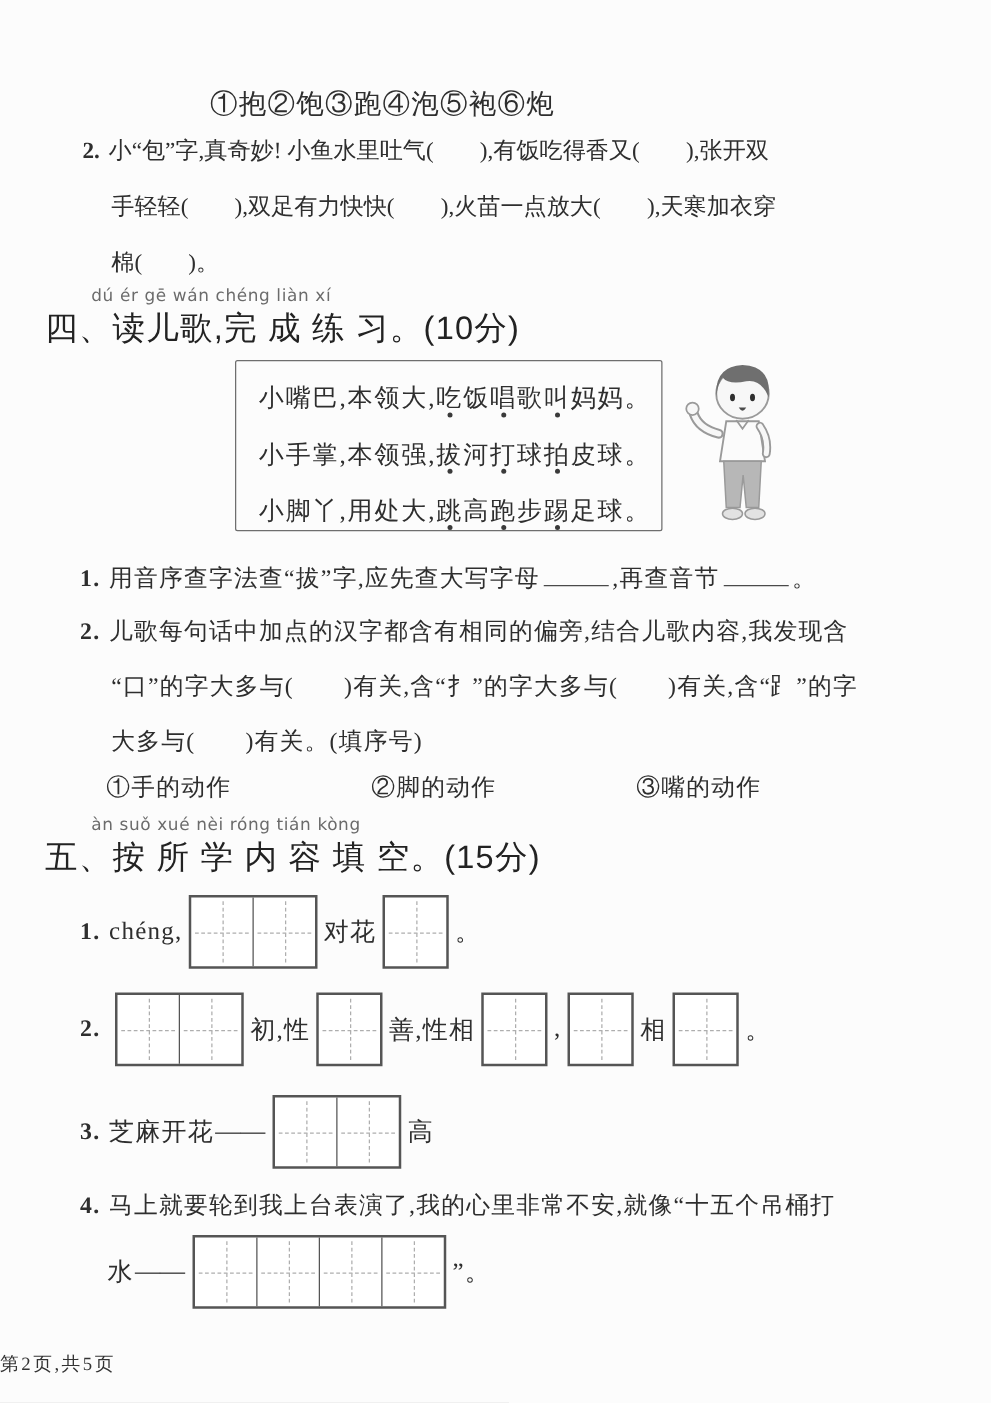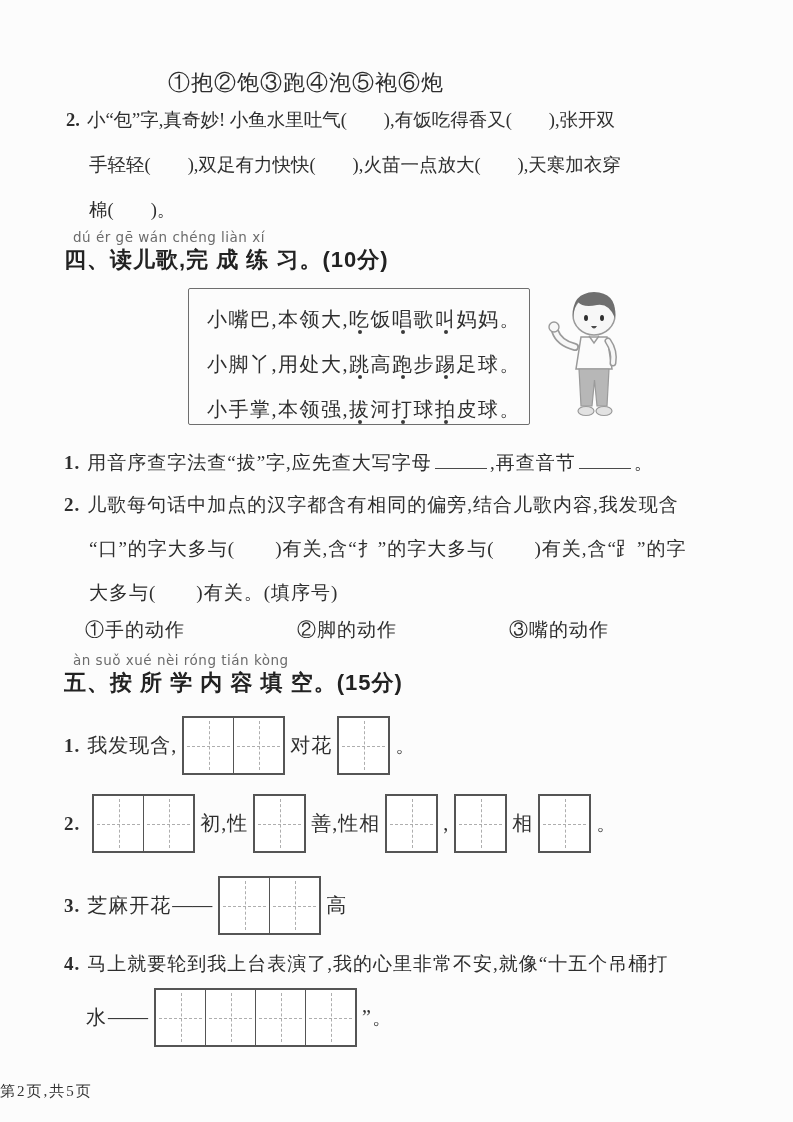--- a/index.html
+++ b/index.html
@@ -11,21 +11,21 @@
   .abs{position:absolute;}
   .textline{font-size:19px;letter-spacing:1px;white-space:nowrap;}
   .tight{font-size:18.5px;letter-spacing:0;}
   .qnum{font-weight:700;margin-right:7px;}
   .pinyin{
     font-family:"DejaVu Sans","Liberation Sans",sans-serif;
     font-size:13.5px;color:#6b6b6b;letter-spacing:.5px;white-space:nowrap;
   }
   .sec-title{
     font-family:"Liberation Sans","DejaVu Sans",sans-serif;
-    font-weight:700;font-size:22px;letter-spacing:1px;white-space:nowrap;color:#222;margin-left:28px;
+    font-weight:400;font-size:26px;letter-spacing:1px;white-space:nowrap;color:#222;
   }
   .opts{display:flex;font-size:22px;letter-spacing:1px;}
   .rhyme-box{
     border:1.6px solid #6e6e6e;border-radius:2px;box-sizing:border-box;
     width:342px;height:137px;padding:8px 30px 0 18px;
     font-size:20px;line-height:45px;letter-spacing:1.5px;white-space:nowrap;
   }
   .rhyme-line{white-space:nowrap;}
   .dotted{position:relative;}
   .dotted::after{
@@ -94,24 +94,24 @@
   <div class="abs textline tight p-qbao3">棉(　　)。</div>
 
   <div class="abs pinyin p-s4py">dú  ér  gē  wán chéng liàn  xí</div>
   <div class="abs sec-title p-s4t">四、读儿歌,完 成 练 习。(10分)</div>
 
   <div class="abs rhyme-box p-rhyme">
     <div class="rhyme-line">
       <span>小嘴巴,本领大,</span><span class="dotted">吃</span><span>饭</span><span class="dotted">唱</span><span>歌</span><span class="dotted">叫</span><span>妈妈。</span>
     </div>
     <div class="rhyme-line">
-      <span>小脚丫,用处大,</span><span class="dotted">跳</span><span>高</span><span class="dotted">跑</span><span>步</span><span class="dotted">踢</span><span>足球。</span>
+      <span>小手掌,本领强,</span><span class="dotted">拔</span><span>河</span><span class="dotted">打</span><span>球</span><span class="dotted">拍</span><span>皮球。</span>
     </div>
     <div class="rhyme-line">
-      <span>小手掌,本领强,</span><span class="dotted">拔</span><span>河</span><span class="dotted">打</span><span>球</span><span class="dotted">拍</span><span>皮球。</span>
+      <span>小脚丫,用处大,</span><span class="dotted">跳</span><span>高</span><span class="dotted">跑</span><span>步</span><span class="dotted">踢</span><span>足球。</span>
     </div>
   </div>
 
   <svg class="abs p-kid" width="92" height="138" viewBox="0 0 92 138">
     <path d="M30 62 Q14 58 10 46" stroke="#9a9a9a" stroke-width="8" fill="none" stroke-linecap="round"></path>
     <path d="M30 62 Q14 58 10 46" stroke="#f7f7f7" stroke-width="4.5" fill="none" stroke-linecap="round"></path>
     <circle cx="9" cy="42" r="5" fill="#f7f7f7" stroke="#9a9a9a" stroke-width="1.4"></circle>
     <ellipse cx="49" cy="30" rx="21" ry="20" fill="#f7f7f7" stroke="#9a9a9a" stroke-width="1.5"></ellipse>
     <path d="M28 31 Q27 8 49 7 Q71 8 70 29 L70 33 Q64 18 52 20 Q38 23 33 17 Q29 22 28 33 Z" fill="#6f6f6f"></path>
     <ellipse cx="41" cy="33" rx="2" ry="3" fill="#2f2f2f"></ellipse>
@@ -139,21 +139,21 @@
     <span class="opt-item">①手的动作</span>
     <span class="opt-item">②脚的动作</span>
     <span class="opt-item">③嘴的动作</span>
   </div>
 
   <div class="abs pinyin p-s5py">àn  suǒ xué  nèi  róng tián kòng</div>
   <div class="abs sec-title p-s5t">五、按 所 学 内 容 填 空。(15分)</div>
 
   <div class="abs row p-s5q1">
     <span class="qnum">1.</span>
-    <span>我发现含,</span>
+    <span>chéng,</span>
     <span class="tzg">
         <span class="cell"></span>
         <span class="cell"></span>
       </span>
     <span>对花</span>
     <span class="tzg">
         <span class="cell"></span>
       </span>
     <span>。</span>
   </div>

